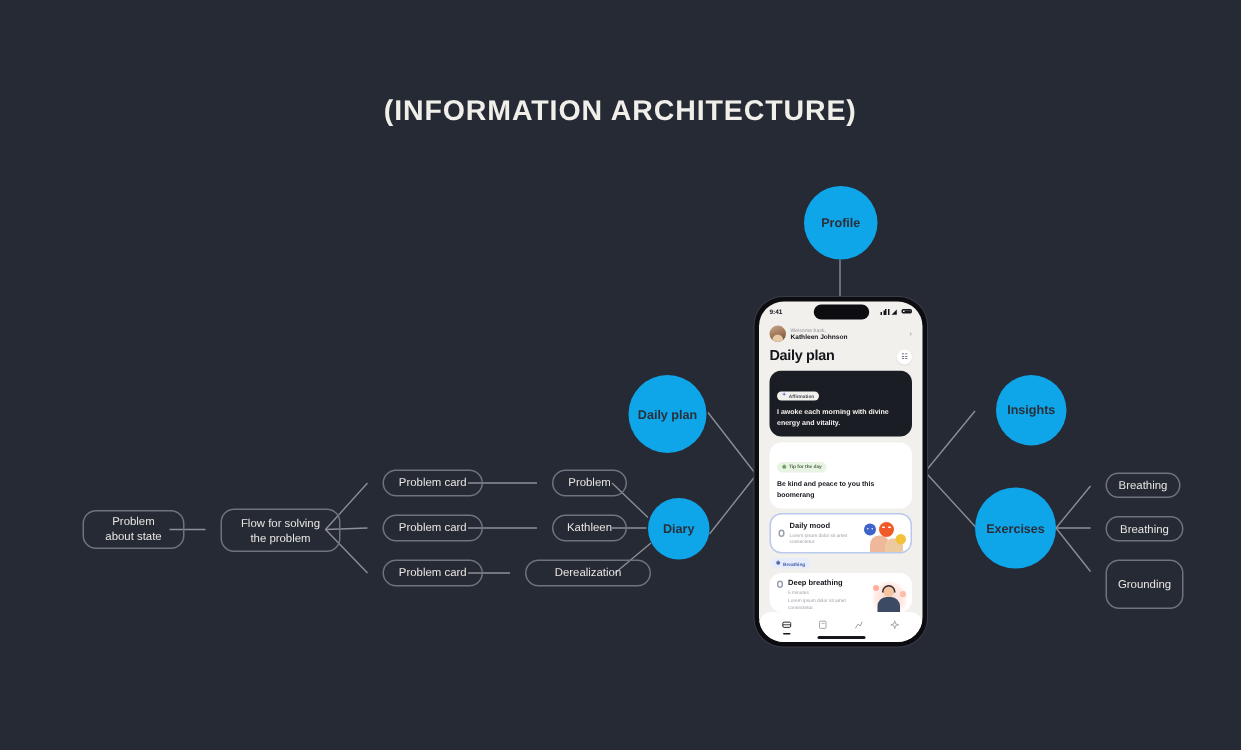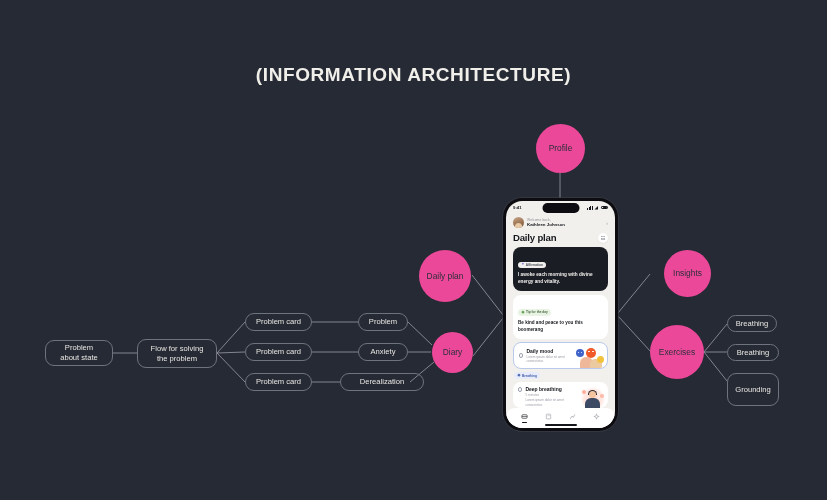--- a/index.html
+++ b/index.html
@@ -26,30 +26,31 @@
   .pill{
     position:absolute;
     border:1px solid #6f737e;
     border-radius:9px;
     color:#e8e6e1;
     font-size:7.6px;
     display:flex; align-items:center; justify-content:center;
     text-align:center; line-height:1.3;
     background:transparent;
     padding:0 4px;
+    margin-left:10px;
   }
 
   
   .circle{
     position:absolute;
     border-radius:50%;
-    background:#ec4899;
+    background:#0ea5e9;
     color:#2b2f3a;
     display:flex; align-items:center; justify-content:center;
-    font-size:8.4px; text-align:left; line-height:1.2;
+    font-size:8.4px; text-align:left; line-height:1.2;font-weight:bold;
   }
 
   
   #phone{
     position:absolute; left:503px; top:198px;
     width:115px; height:233px;
     background:#0d0d11;
     border-radius:19px;
     padding:3px;
     box-shadow:0 0 0 .7px #3a3d47;
@@ -271,21 +272,21 @@
     <span>Flow for solving</span><br>
     <span>the problem</span>
   </span>
 </div>
 
 <div class="pill" style="left:245px; top:313px; width:67px; height:18px;">Problem card</div>
 <div class="pill" style="left:245px; top:343px; width:67px; height:18px;">Problem card</div>
 <div class="pill" style="left:245px; top:373px; width:67px; height:18px;">Problem card</div>
 
 <div class="pill" style="left:358px; top:313px; width:50px; height:18px;">Problem</div>
-<div class="pill" style="left:358px; top:343px; width:50px; height:18px;">Anxiety</div>
+<div class="pill" style="left:358px; top:343px; width:50px; height:18px;">Kathleen</div>
 <div class="pill" style="left:340px; top:373px; width:84px; height:18px;">Derealization</div>
 
 <div class="circle" style="left:536px; top:124px; width:49px; height:49px;">Profile</div>
 <div class="circle" style="left:419px; top:250px; width:52px; height:52px;">Daily plan</div>
 <div class="circle" style="left:432px; top:332px; width:41px; height:41px;">Diary</div>
 <div class="circle" style="left:664px; top:250px; width:47px; height:47px;">Insights</div>
 <div class="circle" style="left:650px; top:325px; width:54px; height:54px;">Exercises</div>
 
 <div class="pill" style="left:727px; top:315px; width:50px; height:17px;">Breathing</div>
 <div class="pill" style="left:727px; top:344px; width:52px; height:17px;">Breathing</div>

